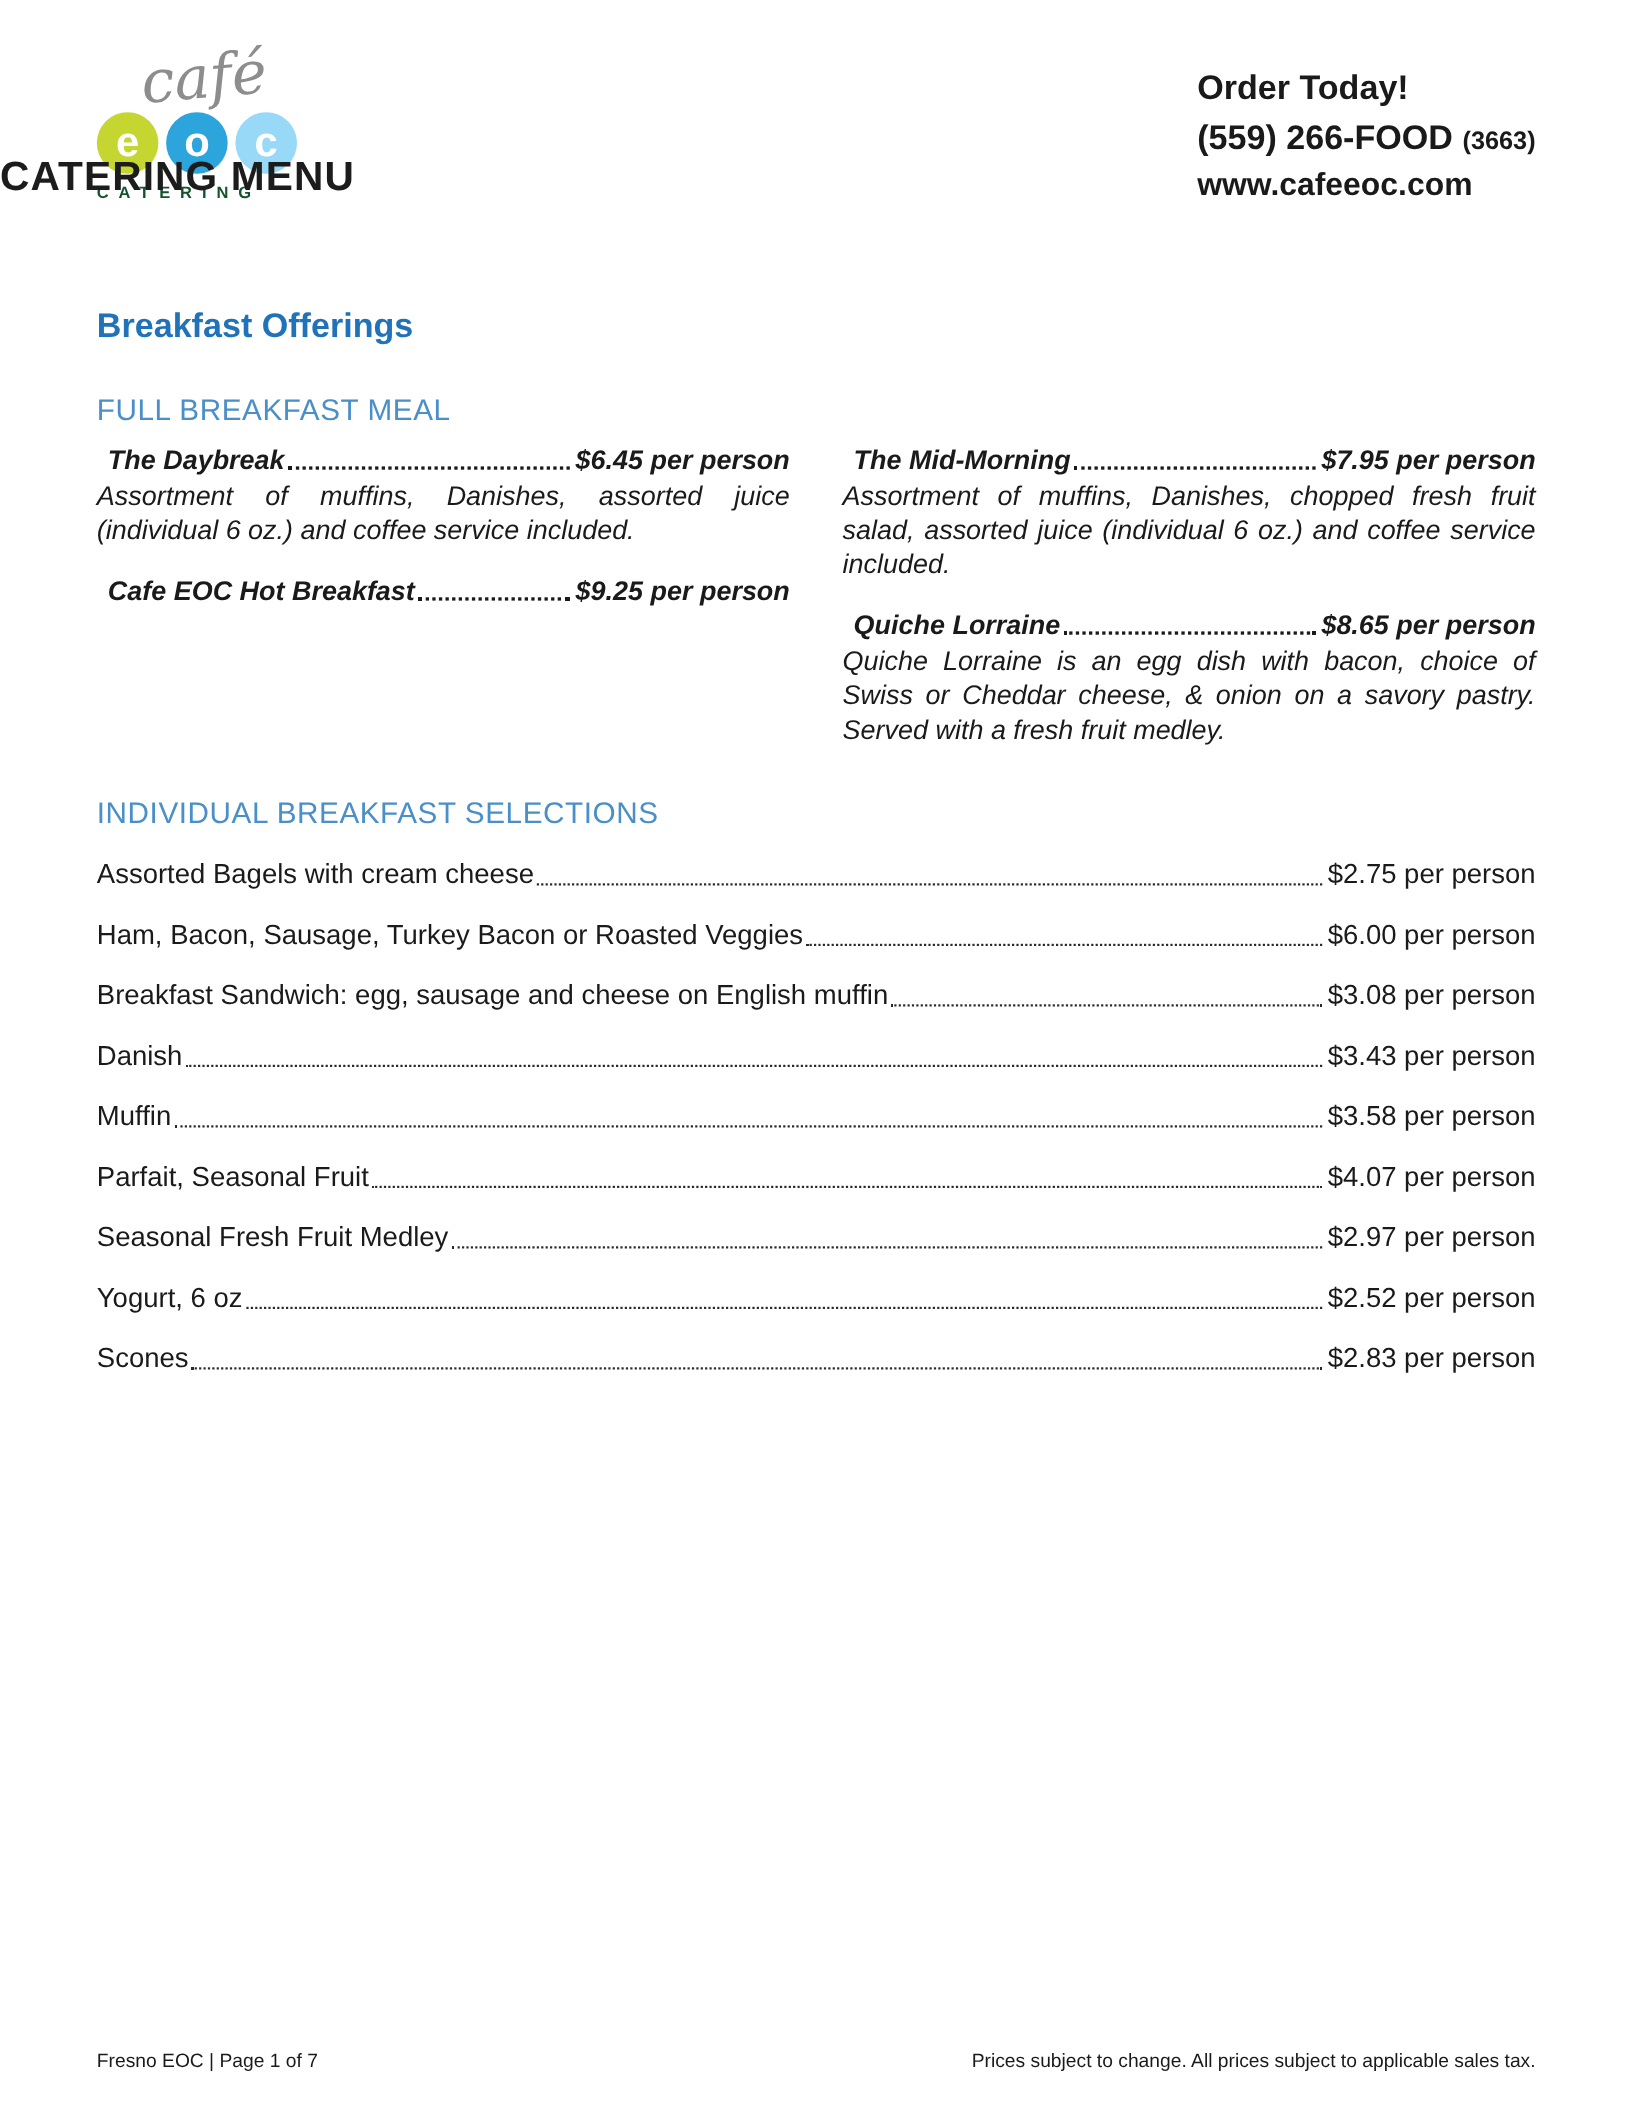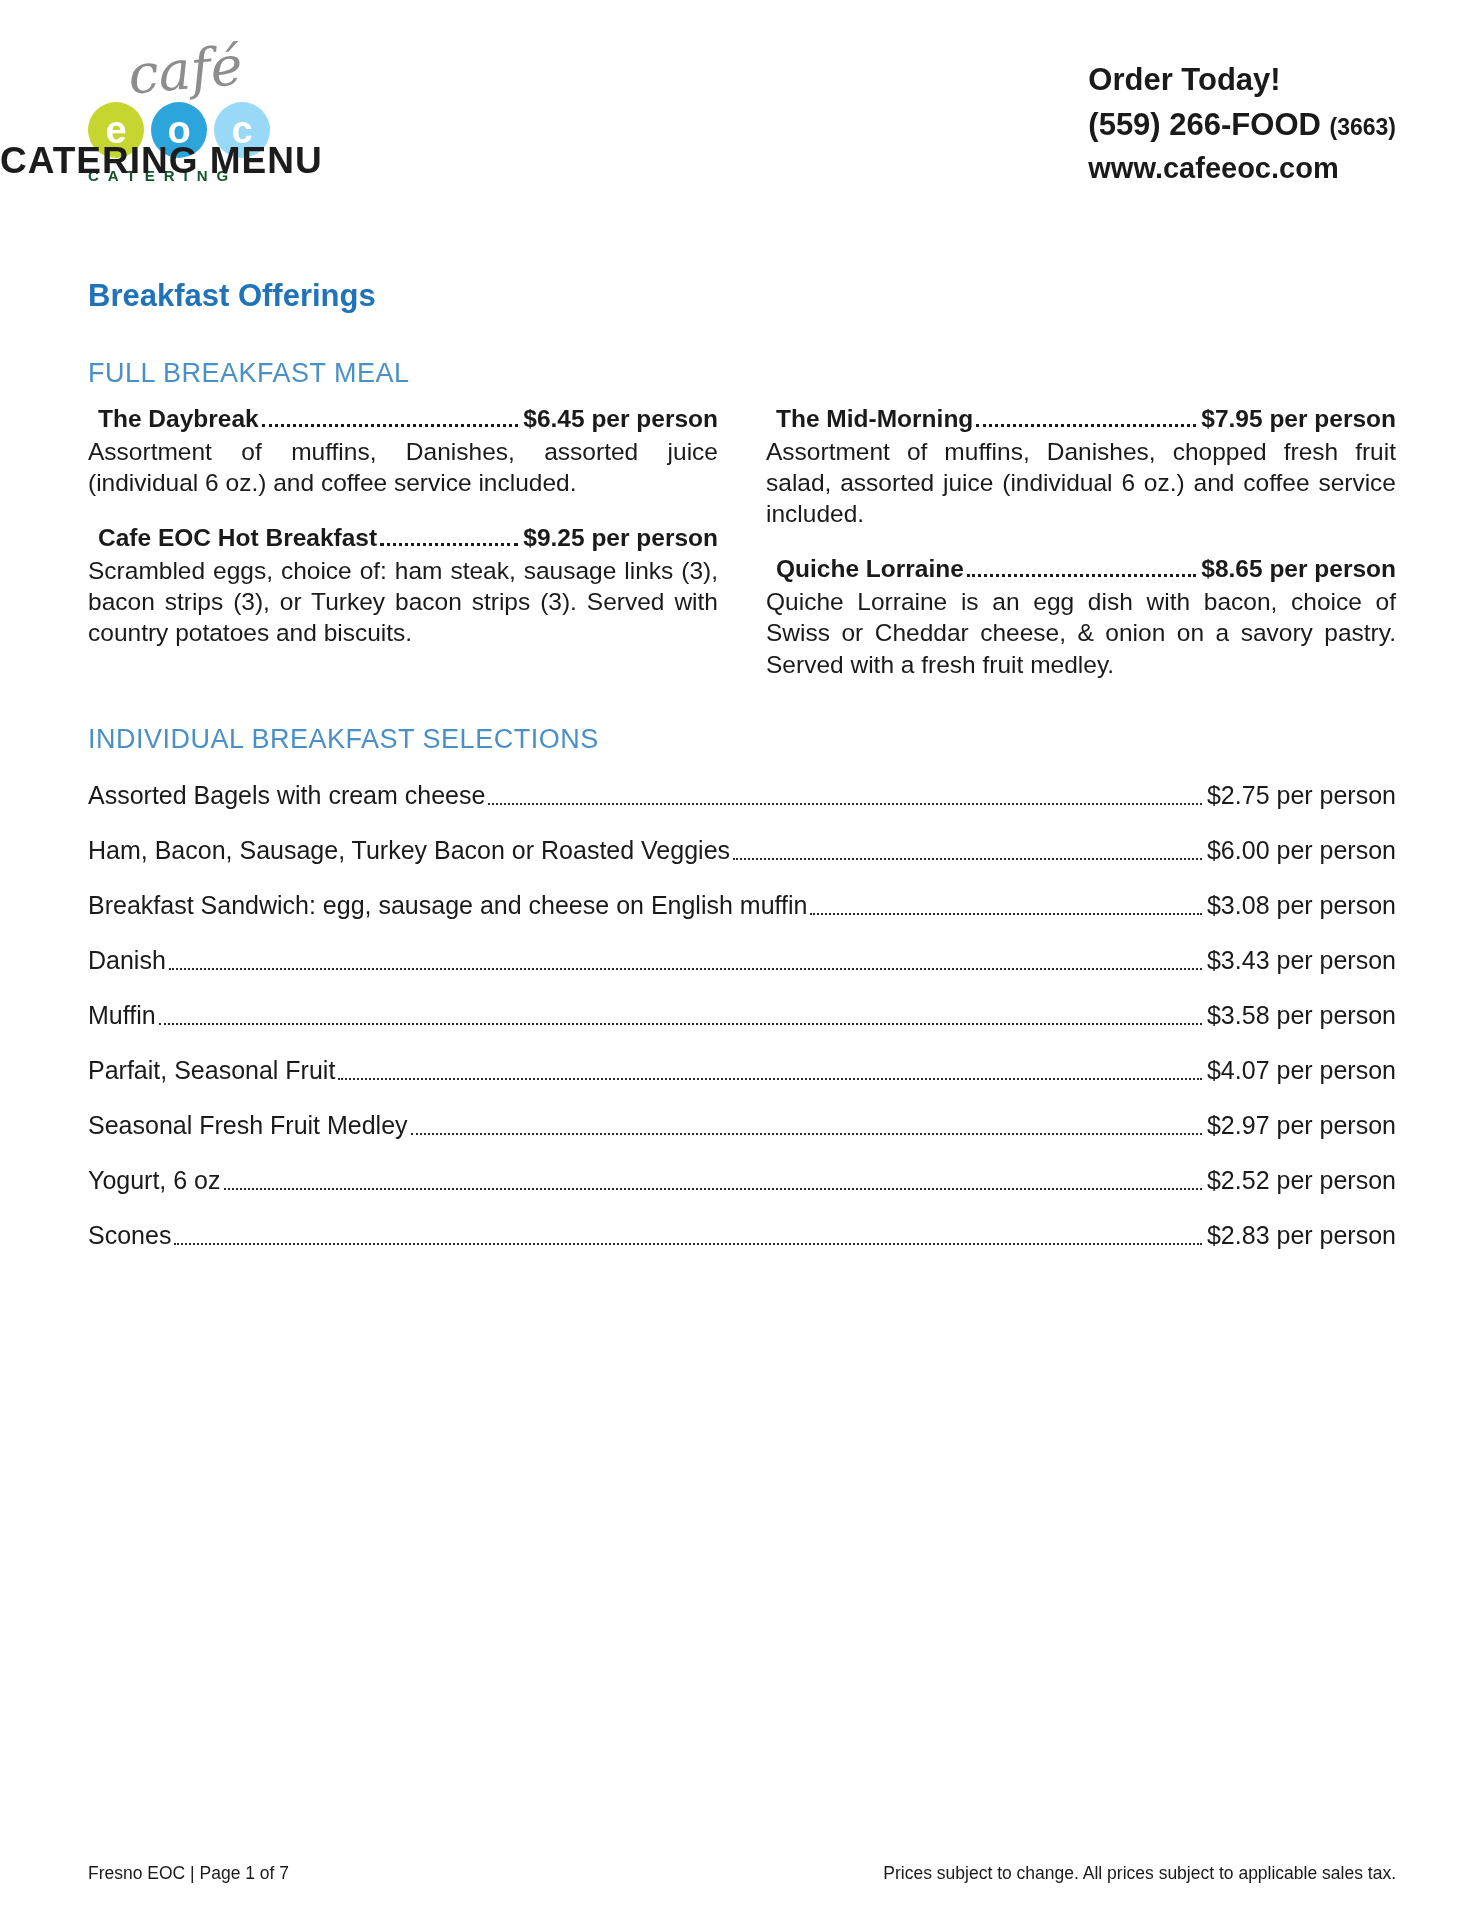--- a/index.html
+++ b/index.html
@@ -50,21 +50,21 @@
   .order-line2 { font-size: 31px; font-weight: bold; margin-bottom: 9px; white-space: nowrap; }
   .order-line2 .suffix { font-size: 23px; }
   .order-line3 { font-size: 29px; font-weight: bold; }
 
   
   .content { padding: 0 88px; margin-top: 20px; }
 
   .page-heading { margin: 26px 0 0; font-size: 31px; font-weight: bold; }
   .section-heading { margin: 44px 0 0; font-size: 27px; font-weight: normal; letter-spacing: 0.5px; }
 
-  .meal-columns { display: flex; gap: 48px; margin-top: 16px; }
+  .meal-columns { display: flex; gap: 48px; margin-top: 16px; font-style: italic; }
   .meal-col { flex: 1; min-width: 0; }
   .meal-item + .meal-item { margin-top: 26px; }
   .meal-price-line {
     display: flex; align-items: baseline;
     font-weight: bold; font-size: 24.5px;
     padding-left: 10px;
   }
   .meal-name { white-space: nowrap; }
   .meal-price { white-space: nowrap; }
   .meal-desc {
@@ -141,21 +141,20 @@
           </div>
           <p class="meal-desc">Assortment of muffins, Danishes, assorted juice (individual 6 oz.) and coffee service included.</p>
         </div>
 
         <div class="meal-item">
           <div class="meal-price-line">
             <span class="meal-name">Cafe EOC Hot Breakfast</span>
             <span class="dots"></span>
             <span class="meal-price">$9.25 per person</span>
           </div>
-          <p class="meal-desc">Scrambled eggs, choice of: ham steak, sausage links (3), bacon strips (3), or Turkey bacon strips (3). Served with country potatoes and biscuits.</p>
         </div>
       </div>
 
       <div class="meal-col">
         <div class="meal-item">
           <div class="meal-price-line">
             <span class="meal-name">The Mid-Morning</span>
             <span class="dots"></span>
             <span class="meal-price">$7.95 per person</span>
           </div>

